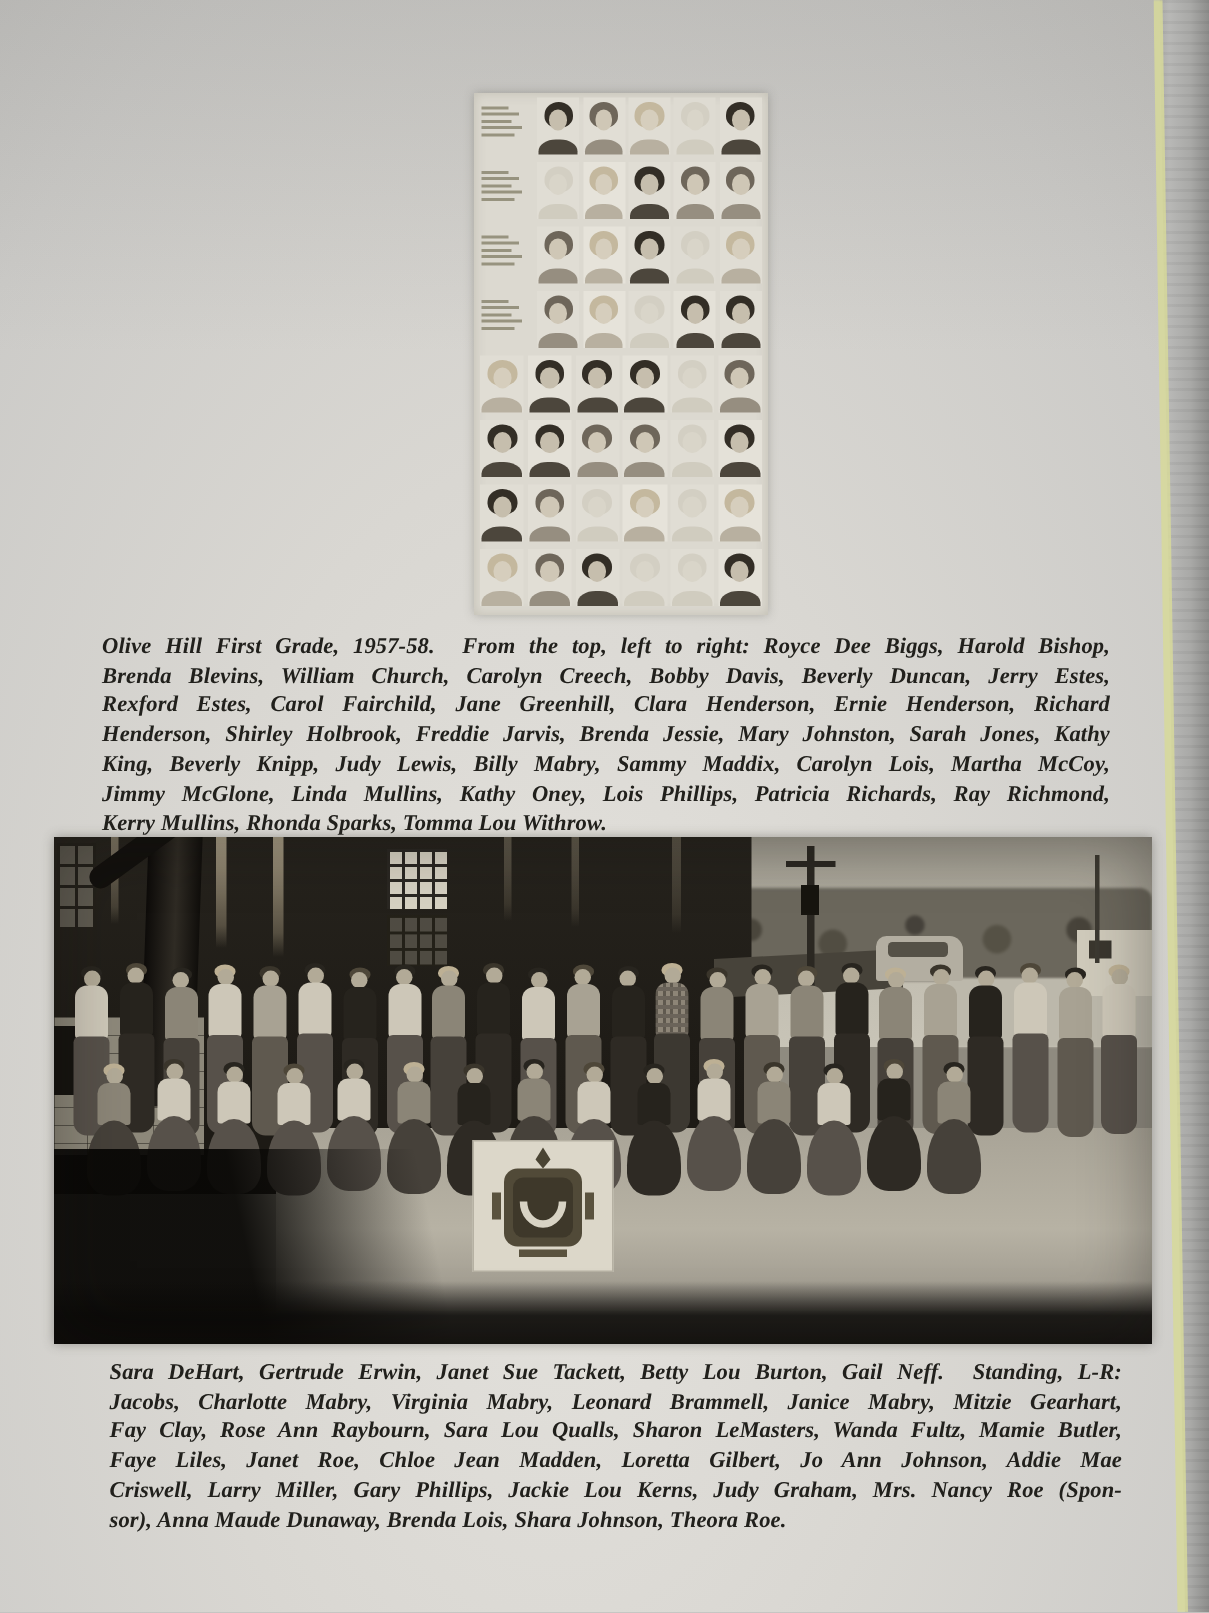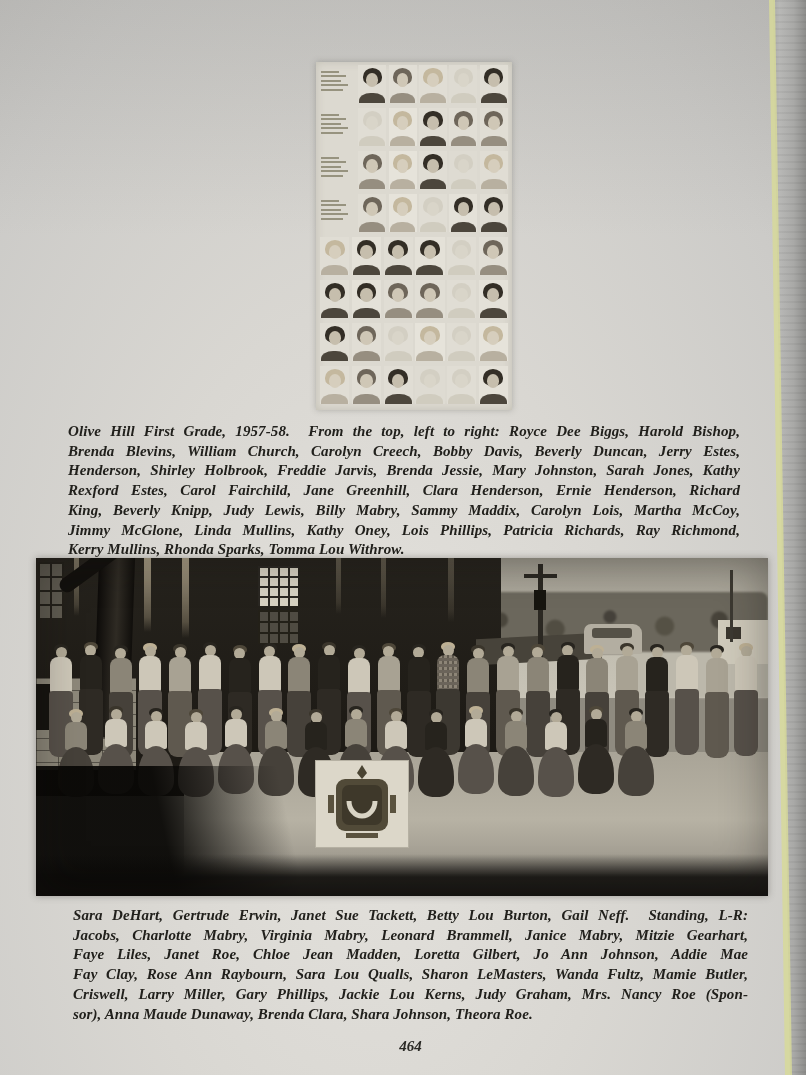--- a/index.html
+++ b/index.html
@@ -390,22 +390,22 @@
           <div class="hair" style="background: rgb(51, 46, 38);"></div>
           <div class="face" style="background: rgb(198, 190, 173);"></div>
           <div class="shld" style="background: rgb(76, 70, 60);"></div>
         </div>
       </div>
     </div>
 
   <div class="caption caption1">
     <div class="cap-line">Olive Hill First Grade, 1957-58.&nbsp; From the top, left to right: Royce Dee Biggs, Harold Bishop,</div>
     <div class="cap-line">Brenda Blevins, William Church, Carolyn Creech, Bobby Davis, Beverly Duncan, Jerry Estes,</div>
+    <div class="cap-line">Rexford Estes, Carol Fairchild, Jane Greenhill, Clara Henderson, Ernie Henderson, Richard</div>
     <div class="cap-line">Henderson, Shirley Holbrook, Freddie Jarvis, Brenda Jessie, Mary Johnston, Sarah Jones, Kathy</div>
-    <div class="cap-line">Rexford Estes, Carol Fairchild, Jane Greenhill, Clara Henderson, Ernie Henderson, Richard</div>
     <div class="cap-line">King, Beverly Knipp, Judy Lewis, Billy Mabry, Sammy Maddix, Carolyn Lois, Martha McCoy,</div>
     <div class="cap-line">Jimmy McGlone, Linda Mullins, Kathy Oney, Lois Phillips, Patricia Richards, Ray Richmond,</div>
     <div class="cap-line last">Kerry Mullins, Rhonda Sparks, Tomma Lou Withrow.</div>
   </div>
 
   <div class="gp" id="groupphoto">
     <div class="gp-sky"></div>
     <div class="gp-trees"></div>
     <div class="gp-road"></div>
     <div class="gp-building">
@@ -682,23 +682,22 @@
       </svg>
     </div>
       <div class="gp-shadowL"></div>
       <div class="gp-shadowB"></div>
       <div class="gp-vig"></div>
     </div>
 
   <div class="caption caption2">
     <div class="cap-line">Sara DeHart, Gertrude Erwin, Janet Sue Tackett, Betty Lou Burton, Gail Neff.&nbsp; Standing, L-R:</div>
     <div class="cap-line">Jacobs, Charlotte Mabry, Virginia Mabry, Leonard Brammell, Janice Mabry, Mitzie Gearhart,</div>
+    <div class="cap-line">Fay Clay, Rose Ann Raybourn, Sara Lou Qualls, Sharon LeMasters, Wanda Fultz, Mamie Butler,</div>
     <div class="cap-line">Faye Liles, Janet Roe, Chloe Jean Madden, Loretta Gilbert, Jo Ann Johnson, Addie Mae</div>
-    <div class="cap-line">Fay Clay, Rose Ann Raybourn, Sara Lou Qualls, Sharon LeMasters, Wanda Fultz, Mamie Butler,</div>
     <div class="cap-line">Criswell, Larry Miller, Gary Phillips, Jackie Lou Kerns, Judy Graham, Mrs. Nancy Roe (Spon-</div>
-    <div class="cap-line last">sor), Anna Maude Dunaway, Brenda Clara, Shara Johnson, Theora Roe.</div>
+    <div class="cap-line last">sor), Anna Maude Dunaway, Brenda Lois, Shara Johnson, Theora Roe.</div>
   </div>
 
-  <div class="pagenum">464</div>
 
   <div class="edge-gray"></div>
   <div class="edge-line"></div>
 </div>
 
 </body></html>

